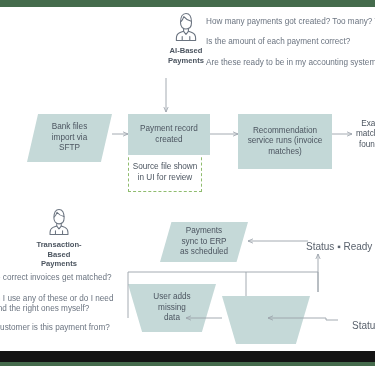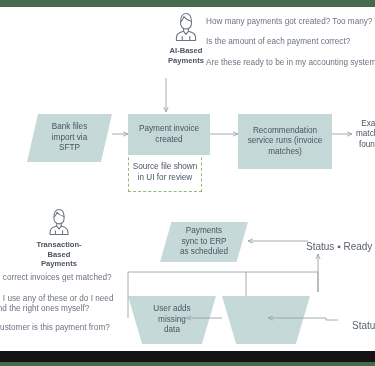--- a/index.html
+++ b/index.html
@@ -202,21 +202,21 @@
 
   <div class="node" style="left:27px; top:114px; width:85px; height:48px;">
     <div class="shape para"></div>
     <div class="label">Bank files
 import via
 SFTP</div>
   </div>
 
   <div class="node" style="left:128px; top:114px; width:82px; height:41px;">
     <div class="shape rect"></div>
-    <div class="label">Payment invoice
+    <div class="label">Payment record
 created</div>
   </div>
 
   <div class="node" style="left:238px; top:114px; width:94px; height:55px;">
     <div class="shape rect"></div>
     <div class="label">Recommendation
 service runs (invoice
 matches)</div>
   </div>
 
@@ -252,21 +252,21 @@
 
   <div class="node" style="left:160px; top:222px; width:88px; height:40px;">
     <div class="shape para"></div>
     <div class="label">Payments
 sync to ERP
 as scheduled</div>
   </div>
 
   <div class="statuslabel" style="left:306px; top:234px;">Status ▪ Ready</div>
 
-  <div class="node" style="left:128px; top:296px; width:88px; height:48px;">
+  <div class="node" style="left:128px; top:284px; width:88px; height:48px;">
     <div class="shape trap"></div>
     <div class="label">User adds
 missing
 data</div>
   </div>
 
   <div class="node" style="left:222px; top:296px; width:88px; height:48px;">
     <div class="shape trap"></div>
   </div>
 

